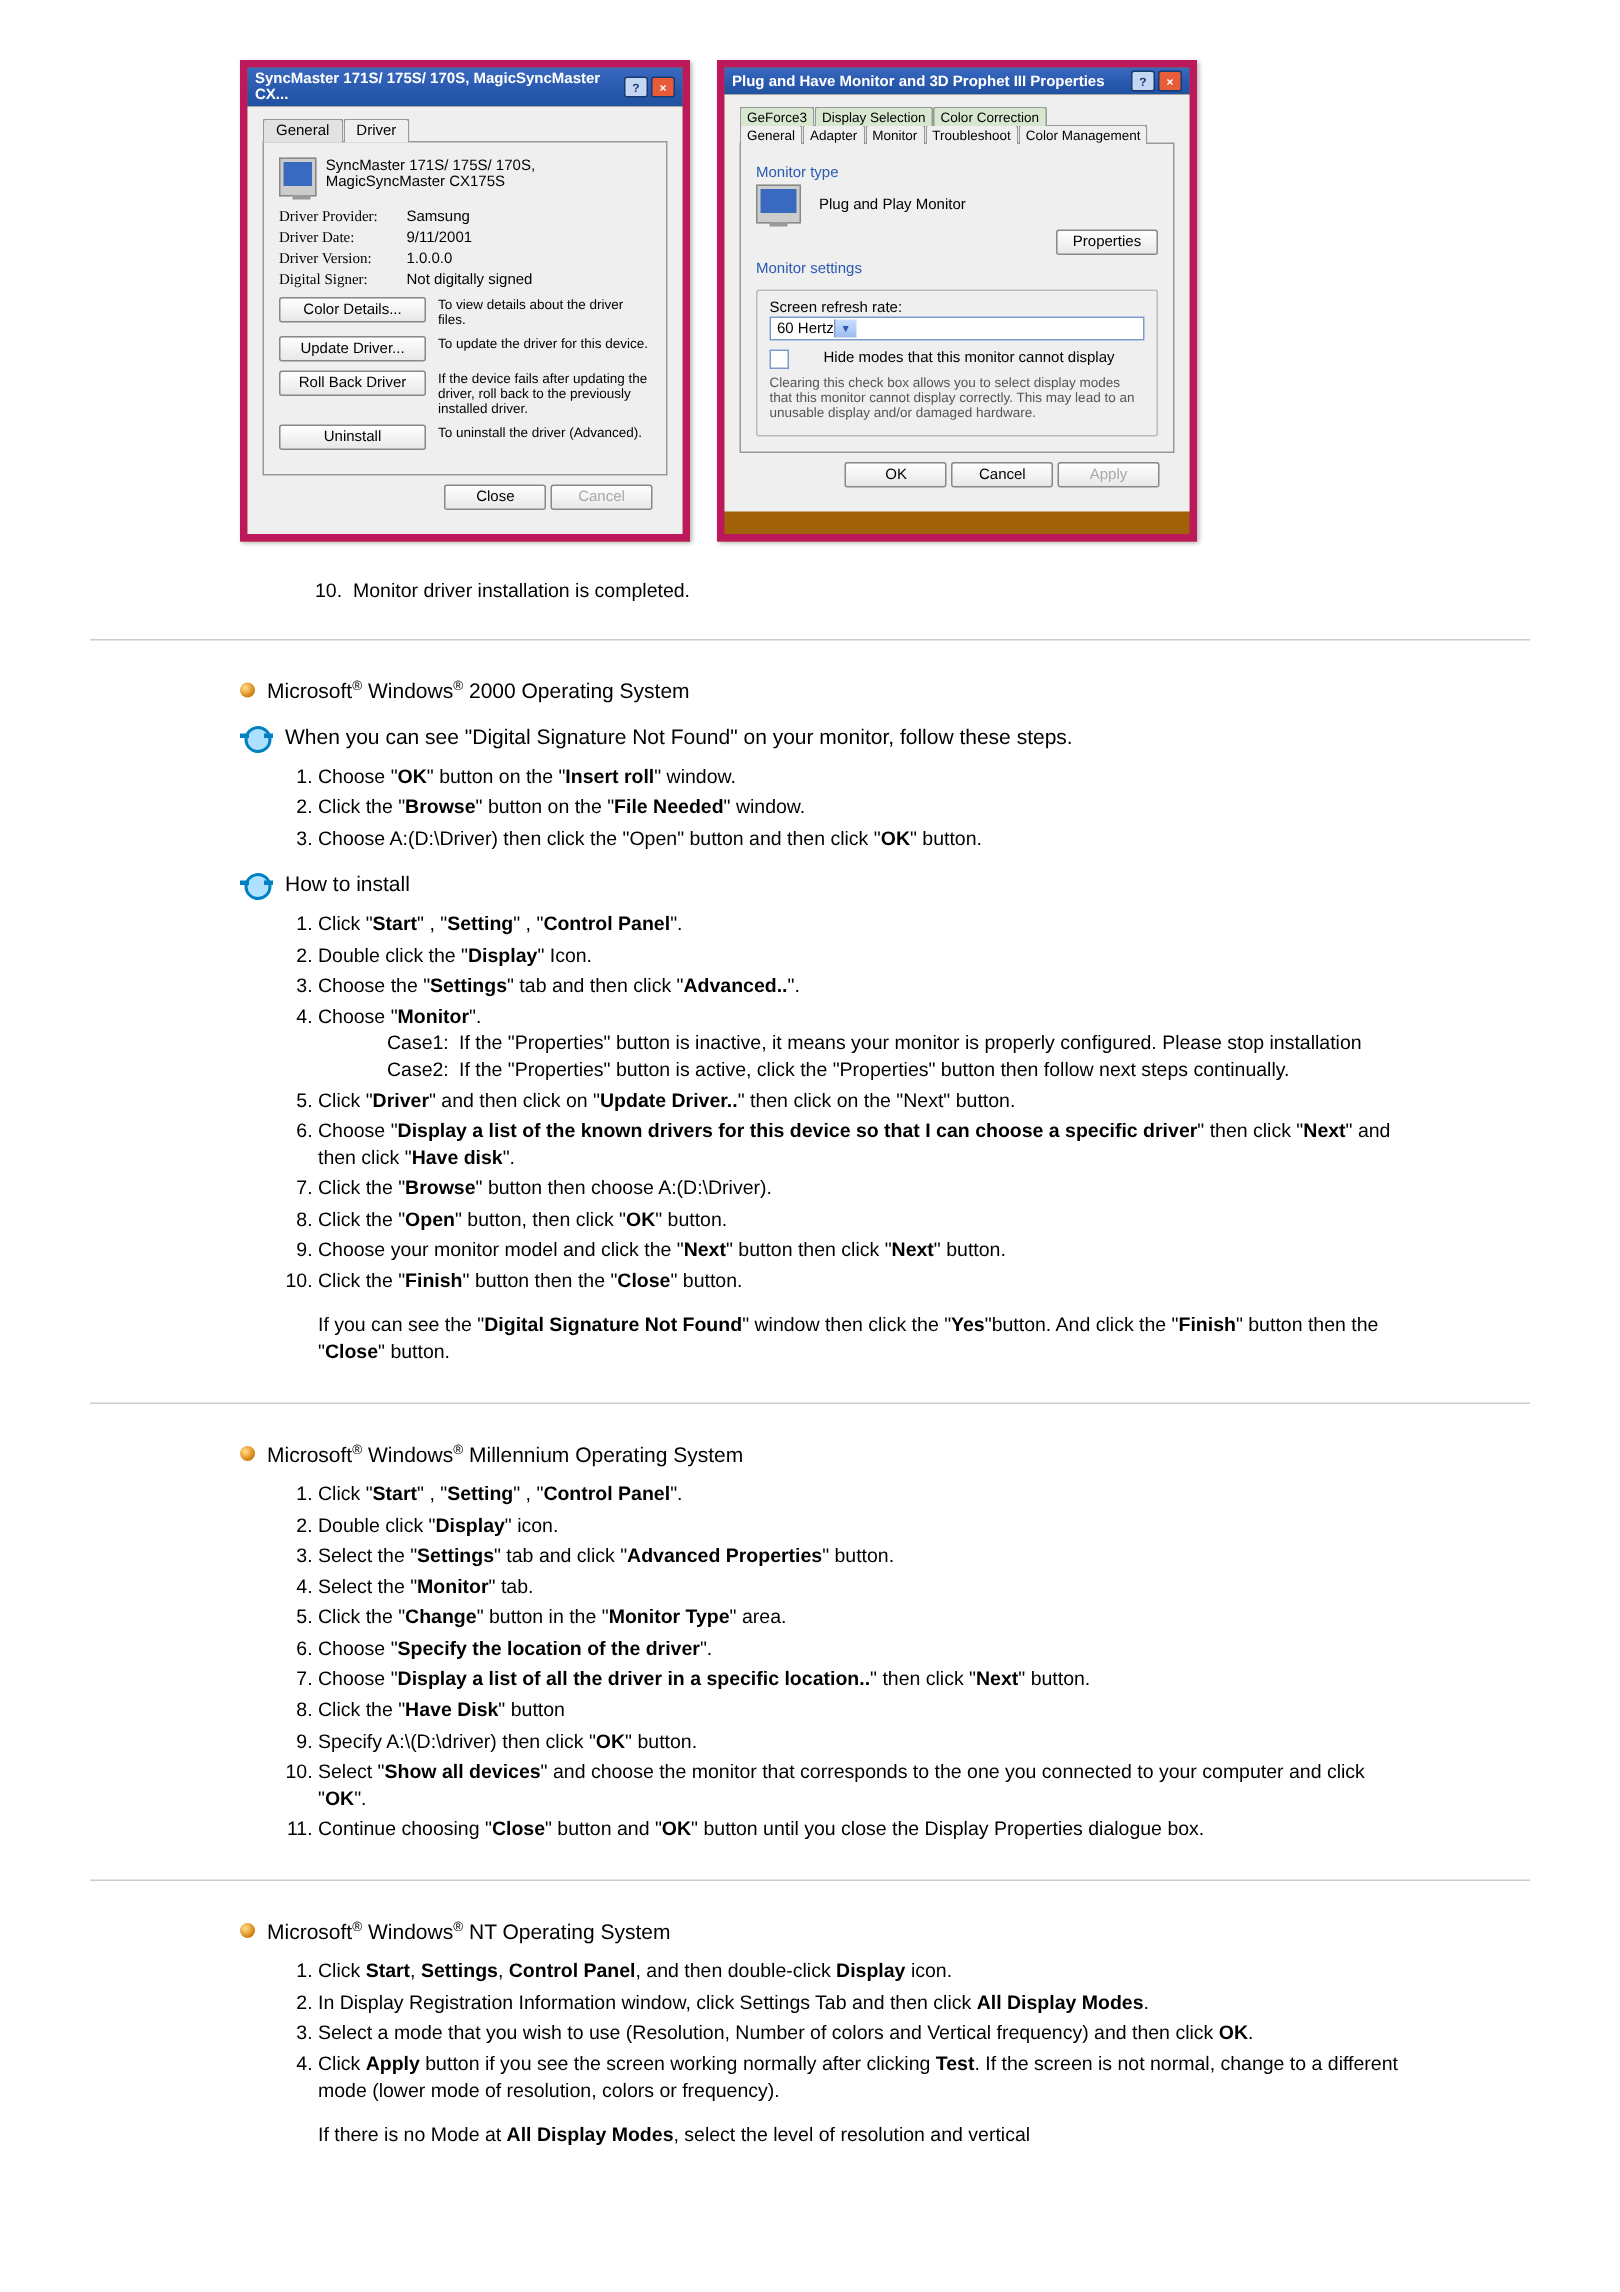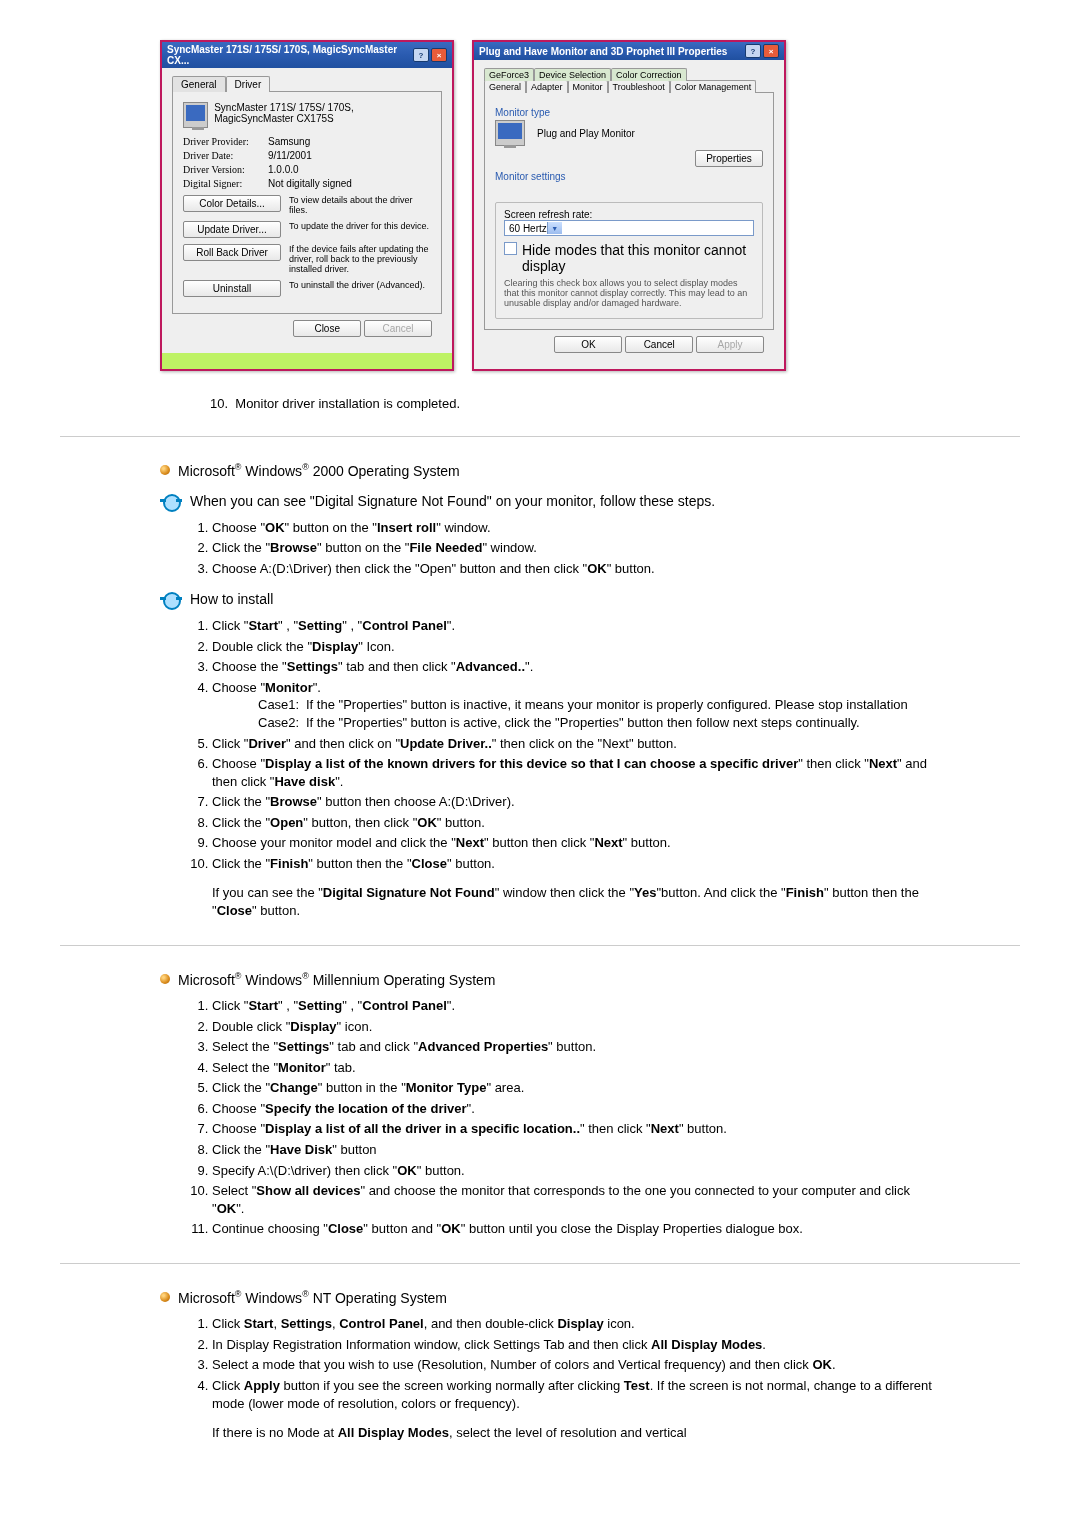--- a/index.html
+++ b/index.html
@@ -1,18 +1,18 @@
 <!DOCTYPE html>
 <html><head>
 <meta charset="utf-8">
 <style>
 body{margin:0;background:#fff;font-family:Arial,Helvetica,sans-serif;font-size:13px;color:#000;}
 .page{width:1080px;margin:0 auto;padding:40px 60px;box-sizing:border-box;}
 .screenshot-row{display:flex;gap:18px;margin-bottom:25px;padding-left:100px;}
-.dialog{border:2px solid #be185d;background:#bef264;font-size:10px;box-shadow:1px 1px 3px rgba(0,0,0,0.3);}
+.dialog{border:5px solid #be185d;background:#a16207;font-size:10px;box-shadow:1px 1px 3px rgba(0,0,0,0.3);}
 .dialog.left{width:290px;}
 .dialog.right{width:310px;}
 .titlebar{background:linear-gradient(180deg,#3a6ac0 0%,#2a5bb0 50%,#2050a0 100%);color:#fff;padding:2px 5px;display:flex;align-items:center;justify-content:space-between;font-size:10px;font-weight:bold;}
 .titlebar-btns{display:flex;gap:2px;}
 .tb-btn{width:14px;height:12px;background:#c5d6f2;border:1px solid #163a70;border-radius:2px;display:flex;align-items:center;justify-content:center;font-size:8px;color:#163a70;font-weight:bold;}
 .tb-btn.close{background:#e85c3a;color:#fff;}
 .dialog-body{background:#efefef;padding:8px 10px 10px 10px;}
 .tabs{display:flex;gap:0;margin-bottom:-1px;position:relative;z-index:2;}
 .tab{border:1px solid #999;border-bottom:none;background:#efefef;padding:2px 8px;font-size:10px;border-radius:2px 2px 0 0;}
 .tab.inactive{background:#e2e2e2;}
@@ -27,41 +27,41 @@
 .btn{display:inline-block;border:1px solid #888;background:linear-gradient(180deg,#fff 0%,#e8e8e8 100%);padding:2px 8px;font-size:10px;border-radius:2px;min-width:70px;text-align:center;}
 .btn.disabled{color:#a8a8a8;}
 .btn.small{min-width:50px;}
 .row-with-btn{display:flex;align-items:flex-start;gap:8px;margin:6px 0;}
 .row-with-btn .btn{flex:0 0 80px;}
 .row-with-btn span{flex:1;font-size:9px;}
 .dialog-footer{text-align:right;padding:6px 10px;}
 .group-title{color:#2a5bb0;font-size:10px;margin:4px 0 2px 0;}
 .selectbox{border:1px solid #7a9ac9;background:#fff;padding:1px 4px;font-size:10px;display:flex;justify-content:flex-start;align-items:center;}
 .dropdown-arrow{width:14px;height:12px;background:linear-gradient(180deg,#cbe0ff,#9cbcee);border-left:1px solid #7a9ac9;display:flex;align-items:center;justify-content:center;color:#2a5bb0;font-size:7px;}
-.checkbox-row{display:flex;align-items:flex-start;gap:5px;margin-top:6px;font-size:14px;}
+.checkbox-row{display:flex;align-items:flex-start;gap:23px;margin-top:6px;font-size:10px;}
 .checkbox{width:11px;height:11px;border:1px solid #7a9ac9;background:#fff;flex:0 0 11px;}
 .note-text{font-size:9px;color:#555;margin-top:4px;}
 hr.sep{border:none;border-top:1px solid #ccc;margin:25px 0;}
 .content-block{padding-left:100px;padding-right:80px;}
 .step-line{margin:4px 0 4px 50px;}
 .bullet-head{display:flex;align-items:center;gap:8px;margin:14px 0 10px 0;}
 .small-bullet{width:10px;height:10px;background:radial-gradient(circle at 35% 35%,#ffd27a 10%,#d88a1a 60%,#a05a07 100%);border-radius:50%;flex:0 0 10px;}
 .icon-o{width:22px;height:16px;flex:0 0 22px;position:relative;}
 .icon-o::before{content:"";position:absolute;left:3px;top:1px;width:14px;height:14px;border:2px solid #0080c0;border-radius:50%;background:#aee0ff;}
 .icon-o::after{content:"";position:absolute;left:0;top:6px;width:6px;height:3px;background:#0080c0;box-shadow:16px 0 0 #0080c0;}
 .head-text{font-weight:normal;font-size:14px;}
 .sup{font-size:9px;vertical-align:super;}
 ol{margin:6px 0 6px 32px;padding:0 0 0 20px;}
 ol li{margin:3px 0;line-height:1.35;}
 .indent-case{margin-left:46px;display:flex;}
 .case-lbl{flex:0 0 48px;}
 .after-ol{margin-left:52px;margin-top:12px;line-height:1.35;}
 .tabs-row2{display:flex;gap:0;margin-top:-1px;position:relative;z-index:1;}
 .mtype-row{display:flex;align-items:center;gap:6px;}
-.right-inner-group{border:1px solid #bbb;padding:6px 8px 10px 8px;margin-top:20px;border-radius:2px;}
+.right-inner-group{border:1px solid #bbb;padding:6px 8px 10px 8px;margin-top:8px;border-radius:2px;}
 .green-tab{background:#d8e8d0;}
 </style>
 </head>
 <body>
 
 <div class="page">
 
 <div class="screenshot-row">
 
   <div class="dialog left">
@@ -126,21 +126,21 @@
     <div class="titlebar">
       <span>Plug and Have Monitor and 3D Prophet III Properties</span>
       <div class="titlebar-btns">
         <div class="tb-btn">?</div>
         <div class="tb-btn close">×</div>
       </div>
     </div>
     <div class="dialog-body">
       <div class="tabs">
         <div class="tab tab-small green-tab">GeForce3</div>
-        <div class="tab tab-small green-tab">Device Selection</div>
+        <div class="tab tab-small green-tab">Display Selection</div>
         <div class="tab tab-small green-tab">Color Correction</div>
       </div>
       <div class="tabs tabs-row2">
         <div class="tab tab-small">General</div>
         <div class="tab tab-small">Adapter</div>
         <div class="tab tab-small active">Monitor</div>
         <div class="tab tab-small">Troubleshoot</div>
         <div class="tab tab-small">Color Management</div>
       </div>
       <div class="tab-content">

